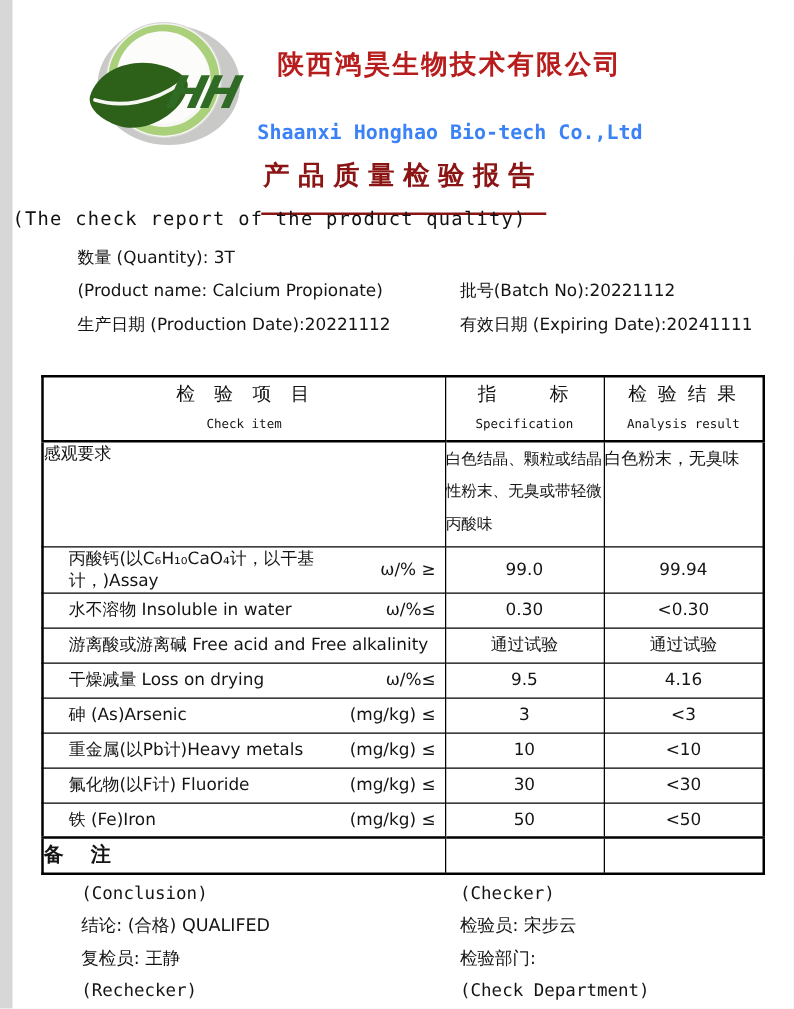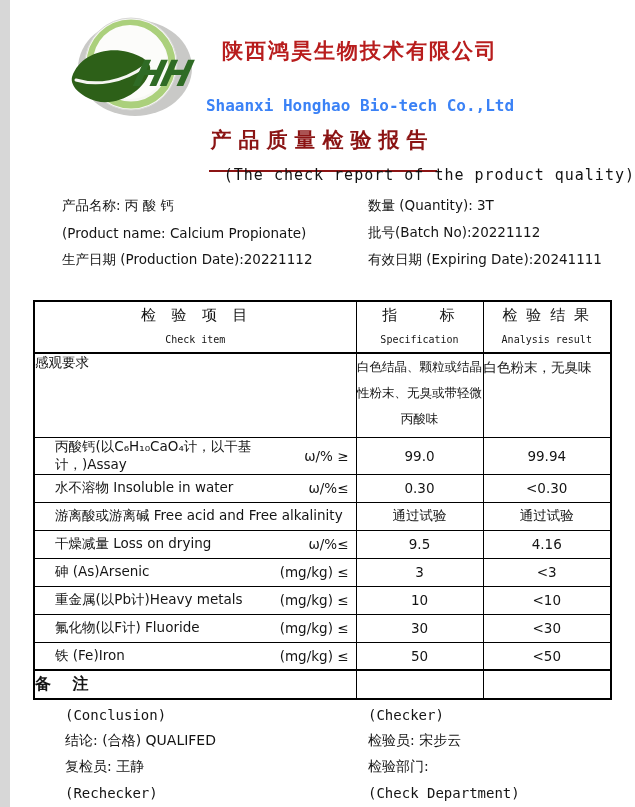--- a/index.html
+++ b/index.html
@@ -22,22 +22,22 @@
   .company-en {
     position:absolute; left:185px; top:96px; width:350px; text-align:center;
     font-size:16px; font-weight:bold; color:#3b82f6;
   }
   .title-wrap { position:absolute; left:10px; top:126px; width:625px; text-align:center; }
   .title-cn {
     display:inline-block; font-size:21px; font-weight:bold; color:#8b1414;
     letter-spacing:7px; border-bottom:2px solid #8b1414; padding:0 2px 16px 2px;
   }
   .subtitle {
-    position:absolute; left:10px; top:166px; width:625px; text-align:right;
-    font-size:15px; color:#111; letter-spacing:1px;padding-left:28px;
+    position:absolute; left:10px; top:166px; width:625px; text-align:left;
+    font-size:15px; color:#111; letter-spacing:1px;
   }
 
   
   .info { position:absolute; left:62px; top:192px; width:548px; }
   .info-row { display:flex; height:27px; align-items:center; font-size:13.5px; }
   .info-row .l { width:306px; }
   .info-row .r { flex:1; }
 
   
   table.qc {
@@ -48,21 +48,21 @@
   table.qc, table.qc td { border:1px solid #000; }
   table.qc { border:2px solid #000; }
   table.qc td { padding:0; vertical-align:middle; overflow:hidden; }
   tr.hdr { height:52px; }
   tr.hdr td { border-bottom:2px solid #000; text-align:center; }
   .hdr-cn { font-size:15px; line-height:25px; letter-spacing:2px; }
   .hdr-en { font-size:10px; line-height:24px; }
   tr.r-app { height:84px; }
   tr.r-app td { vertical-align:top; }
   td.item-top { padding:7px 8px 0 8px; }
-  td.spec-small { font-size:12.5px; line-height:26px; padding:4px 5px 0 6px;text-align:center; }
+  td.spec-small { font-size:12.5px; line-height:26px; padding:4px 5px 0 6px; }
   td.result-left { font-size:13.5px; line-height:27px; padding:8px 6px 0 9px; }
   tr.r-assay { height:34px; }
   tr.r-std { height:28px; }
   .row-flex { display:flex; justify-content:space-between; align-items:center; padding:0 7px 0 20px; }
   .row-flex .unit { white-space:nowrap; padding-left:4px; }
   td.c { text-align:center; }
   tr.r-remark { height:29px; }
   tr.r-remark td { border-top:2px solid #000; }
   td.remark { font-weight:bold; font-size:16px; letter-spacing:8px; padding-left:9px; }
 
@@ -91,21 +91,20 @@
   <div class="company-cn">陕西鸿昊生物技术有限公司</div>
   <div class="company-en mono">Shaanxi Honghao Bio-tech Co.,Ltd</div>
 
   <div class="title-wrap">
     <span class="title-cn">产品质量检验报告</span>
   </div>
   <div class="subtitle mono">(The check report of the product quality)</div>
 
   <div class="info">
     <div class="info-row">
-      <span class="l">产品名称: 丙 酸 钙</span>
       <span class="r">数量 (Quantity): 3T</span>
     </div>
     <div class="info-row">
       <span class="l">(Product name: Calcium Propionate)</span>
       <span class="r">批号(Batch No):20221112</span>
     </div>
     <div class="info-row">
       <span class="l">生产日期 (Production Date):20221112</span>
       <span class="r">有效日期 (Expiring Date):20241111</span>
     </div>

